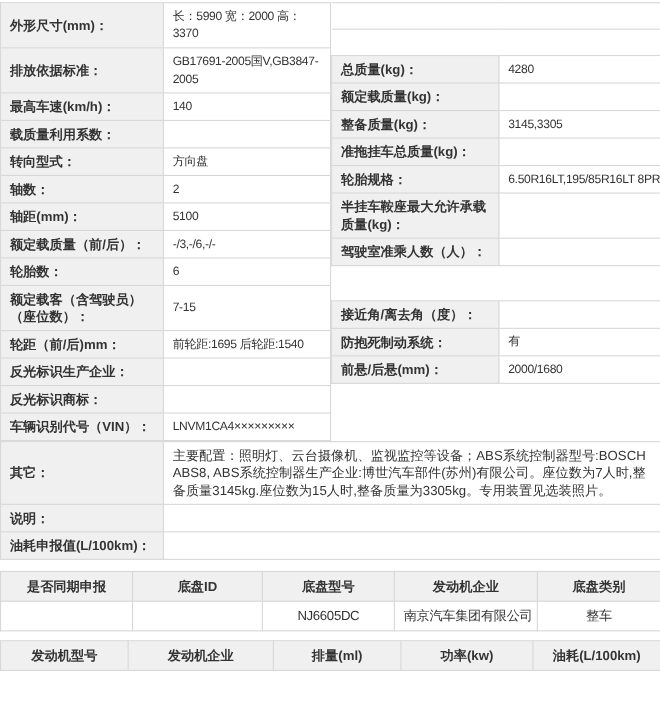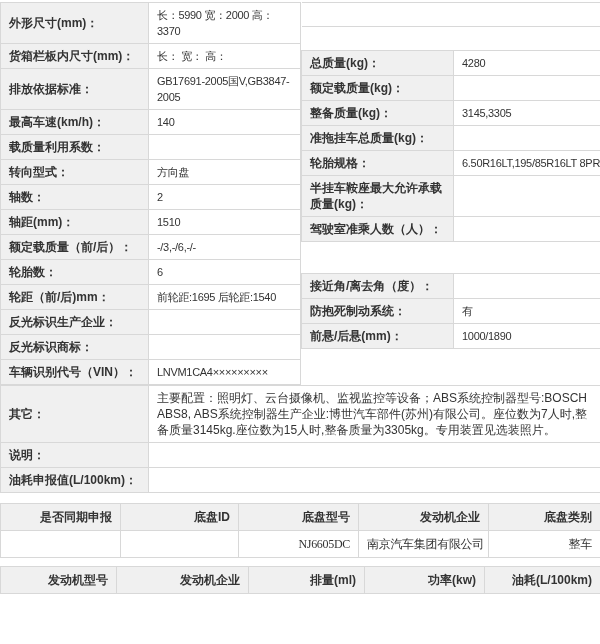--- a/index.html
+++ b/index.html
@@ -38,55 +38,51 @@
   .spec td.gapcell{border:none;background:#fff;height:23px;}
   
   .full{width:600px;}
   .full .val{font-size:12px;letter-spacing:0;white-space:normal;margin-top:44px;}
   
   .grid{width:600px;}
   .grid th,.grid td{
     border:1px solid var(--border);
     padding:5px 8px;
     line-height:16px;
-    text-align:right;
+    text-align:center;
     vertical-align:middle;
     white-space:nowrap;
     overflow:visible;
   }
   .grid th{
     background:var(--label-bg);
     font-weight:bold;
     font-size:12px;
   }
-  .grid td{font-size:12px;letter-spacing:-0.3px;font-family:Liberation Serif, serif;}
+  .grid td{font-size:12px;letter-spacing:-0.3px;}
   .vgap1{height:10px;}
   .vgap2{height:8px;}
 </style>
 </head>
 <body>
 
 <div class="page">
 
   <div class="spec-wrap">
     <table class="spec spec-left">
       <colgroup>
           <col style="width:148px">
           <col style="width:152px">
         </colgroup>
       <tbody id="left-body">
           <tr>
             <td class="lbl">外形尺寸(mm)：</td>
             <td class="val">长：5990 宽：2000 高：3370</td>
           </tr>
           <tr>
-            <td class="lbl">货箱栏板内尺寸(mm)：</td>
-            <td class="val">长： 宽： 高：</td>
-          </tr>
-          <tr>
             <td class="lbl">排放依据标准：</td>
             <td class="val">GB17691-2005国V,GB3847-2005</td>
           </tr>
           <tr>
             <td class="lbl">最高车速(km/h)：</td>
             <td class="val">140</td>
           </tr>
           <tr>
             <td class="lbl">载质量利用系数：</td>
             <td class="val"></td>
@@ -94,29 +90,33 @@
           <tr>
             <td class="lbl">转向型式：</td>
             <td class="val">方向盘</td>
           </tr>
           <tr>
             <td class="lbl">轴数：</td>
             <td class="val">2</td>
           </tr>
           <tr>
             <td class="lbl">轴距(mm)：</td>
-            <td class="val">1510</td>
+            <td class="val">5100</td>
           </tr>
           <tr>
             <td class="lbl">额定载质量（前/后）：</td>
             <td class="val">-/3,-/6,-/-</td>
           </tr>
           <tr>
             <td class="lbl">轮胎数：</td>
             <td class="val">6</td>
+          </tr>
+          <tr>
+            <td class="lbl">额定载客（含驾驶员）（座位数）：</td>
+            <td class="val">7-15</td>
           </tr>
           <tr>
             <td class="lbl">轮距（前/后)mm：</td>
             <td class="val">前轮距:1695 后轮距:1540</td>
           </tr>
           <tr>
             <td class="lbl">反光标识生产企业：</td>
             <td class="val"></td>
           </tr>
           <tr>
@@ -175,21 +175,21 @@
           <tr>
             <td class="lbl">接近角/离去角（度）：</td>
             <td class="val"></td>
           </tr>
           <tr>
             <td class="lbl">防抱死制动系统：</td>
             <td class="val">有</td>
           </tr>
           <tr>
             <td class="lbl">前悬/后悬(mm)：</td>
-            <td class="val">1000/1890</td>
+            <td class="val">2000/1680</td>
           </tr>
         </tbody>
     </table>
   </div>
 
   <table class="spec full">
     <colgroup>
         <col style="width:148px">
         <col style="width:452px">
       </colgroup>

